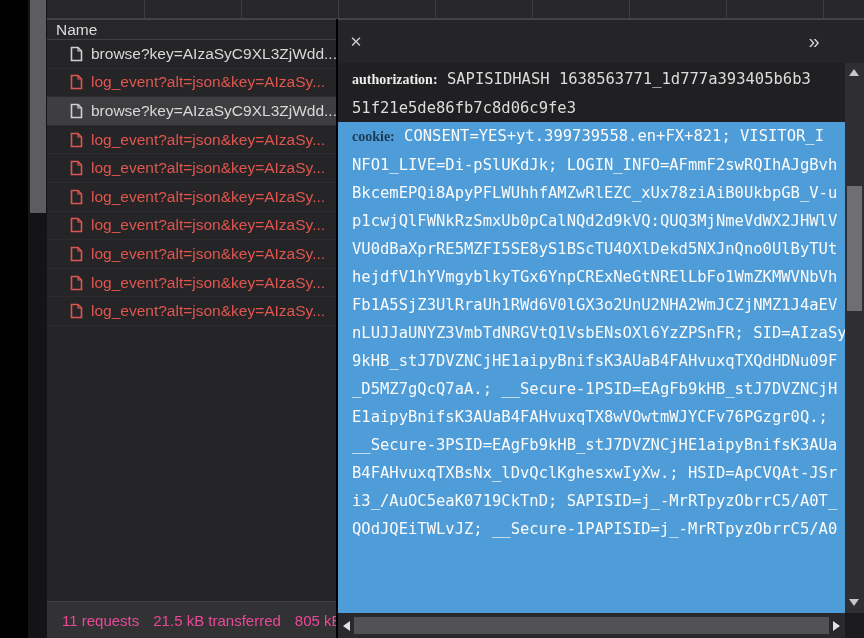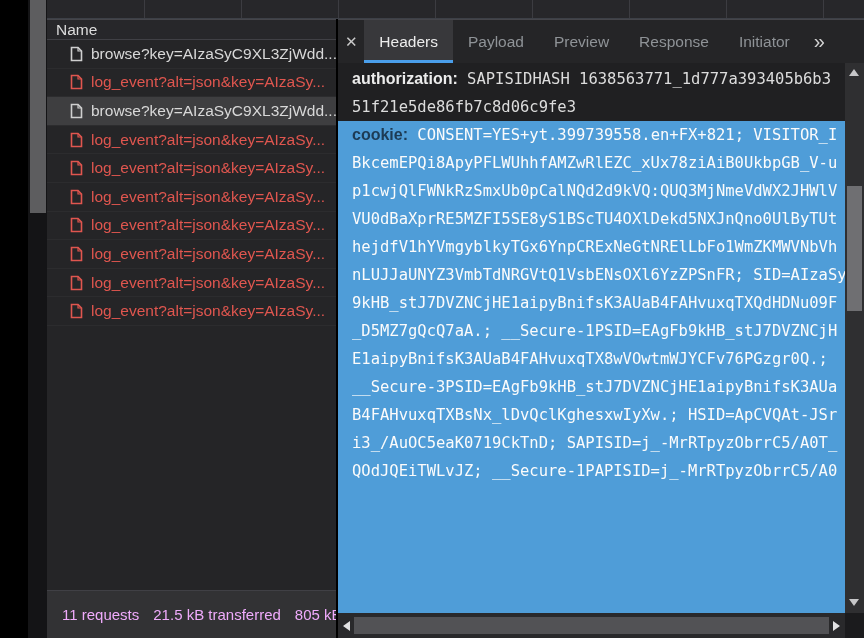--- a/index.html
+++ b/index.html
@@ -21,23 +21,23 @@
   .net-panel { position:absolute; left:47px; top:19px; width:289px; height:619px;
                background:#252527; border-top:1px solid #45454a; overflow:hidden; }
   .net-header { height:20px; display:flex; align-items:center; padding-left:9px;
                 color:#dcdcdc; font-size:15.5px; border-bottom:1px solid #404045; background:#27272a; }
   .req-row { height:28.6px; display:flex; align-items:center; gap:8px; padding-left:23px;
              font-size:15.5px; color:#d8d8d8; border-bottom:1px solid #2c2c2e;
              white-space:nowrap; overflow:hidden; }
   .req-row.error { color:var(--err); }
   .req-row.selected { background:#3e3e40; }
   .req-row svg { flex:0 0 auto; }
-  .net-footer { position:absolute; left:0; right:0; bottom:0; height:48px; background:#323234;
+  .net-footer { position:absolute; left:0; right:0; bottom:0; height:37px; background:#323234;
                 border-top:1px solid #404045; display:flex; align-items:center; padding-left:15px;
-                font-size:15px; color:#f0abfc; white-space:nowrap; overflow:hidden; }
+                font-size:15px; color:#ec4899; white-space:nowrap; overflow:hidden; }
   .net-footer span { margin-right:14px; }
 
   
   .detail-panel { position:absolute; left:338px; top:19px; width:526px; height:619px;
                   background:#202022; border-top:1px solid #45454a; overflow:hidden; }
   .tab-bar { position:absolute; left:0; top:0; right:0; height:43px; background:#252527;
              display:flex; align-items:stretch; }
   .close-btn { width:36px; display:flex; align-items:center; justify-content:center;
                color:#c9c9c9; font-size:15px; cursor:pointer; }
   #tabs { display:flex; align-items:stretch; }
@@ -48,21 +48,21 @@
                        background:var(--accent); }
   .tab-spacer { flex:1; }
   .more-tabs { width:40px; margin-right:30px; display:flex; align-items:center; justify-content:center;
                color:#d4d4d4; font-size:20px; cursor:pointer; }
 
   .headers-content { position:absolute; left:0; top:43px; width:507px; height:551px;
                      background:#202022; overflow:hidden; padding-top:2px;
                      display:flex; flex-direction:column; }
   .hline { padding-left:14px; line-height:28px; white-space:pre;
            font-family:"DejaVu Sans Mono", monospace; font-size:15.5px; color:#dcdcdc; }
-  .hname { font-family:Liberation Sans, sans-serif; font-weight:700; font-size:16px; color:#ececec; }
+  .hname { font-family:Liberation Serif, serif; font-weight:700; font-size:14px; color:#ececec; }
   .cookie-sel { flex:1; background:var(--sel); }
   .cookie-sel .hline { color:#fbfbfb; }
   .cookie-sel .hname { color:#1d3b55;margin-top:29px; }
 
   
   .vscroll { position:absolute; right:0; top:43px; width:19px; height:551px; background:#2f2f31; }
   .vthumb  { position:absolute; left:2px; top:123px; width:15px; height:125px; background:#6f6f72; }
   .hscroll { position:absolute; left:0; bottom:0; width:507px; height:25px; background:#29292b;
              display:flex; align-items:center; }
   .hthumb  { flex:1; height:17px; margin:0 4px; background:#525255; }
@@ -171,42 +171,37 @@
     <div class="net-footer">
       <span>11 requests</span>
       <span>21.5 kB transferred</span>
       <span>805 kB</span>
     </div>
   </aside>
 
   <section class="detail-panel">
     <div class="tab-bar">
       <div class="close-btn">✕</div>
-      <div id="tabs">
-          <div class="tab active">Headers</div>
-          <div class="tab">Payload</div>
-          <div class="tab">Preview</div>
-          <div class="tab">Response</div>
-          <div class="tab">Initiator</div>
-        </div>
       <div class="tab-spacer"></div>
       <div class="more-tabs">»</div>
     </div>
 
     <div class="headers-content">
       <div id="plain-headers">
           <div class="hline"><span class="hname">authorization:</span> SAPISIDHASH 1638563771_1d777a393405b6b3</div>
           <div class="hline">51f21e5de86fb7c8d06c9fe3</div>
         </div>
       <div class="cookie-sel" id="cookie-block">
           <div class="hline"><span class="hname">cookie:</span> CONSENT=YES+yt.399739558.en+FX+821; VISITOR_I</div>
+          <div class="hline">NFO1_LIVE=Di-pSlUKdJk; LOGIN_INFO=AFmmF2swRQIhAJgBvh</div>
           <div class="hline">BkcemEPQi8ApyPFLWUhhfAMZwRlEZC_xUx78ziAiB0UkbpGB_V-u</div>
           <div class="hline">p1cwjQlFWNkRzSmxUb0pCalNQd2d9kVQ:QUQ3MjNmeVdWX2JHWlV</div>
           <div class="hline">VU0dBaXprRE5MZFI5SE8yS1BScTU4OXlDekd5NXJnQno0UlByTUt</div>
           <div class="hline">hejdfV1hYVmgyblkyTGx6YnpCRExNeGtNRElLbFo1WmZKMWVNbVh</div>
+          <div class="hline">Fb1A5SjZ3UlRraUh1RWd6V0lGX3o2UnU2NHA2WmJCZjNMZ1J4aEV</div>
           <div class="hline">nLUJJaUNYZ3VmbTdNRGVtQ1VsbENsOXl6YzZPSnFR; SID=AIzaSy</div>
           <div class="hline">9kHB_stJ7DVZNCjHE1aipyBnifsK3AUaB4FAHvuxqTXQdHDNu09F</div>
           <div class="hline">_D5MZ7gQcQ7aA.; __Secure-1PSID=EAgFb9kHB_stJ7DVZNCjH</div>
           <div class="hline">E1aipyBnifsK3AUaB4FAHvuxqTX8wVOwtmWJYCFv76PGzgr0Q.;</div>
           <div class="hline">__Secure-3PSID=EAgFb9kHB_stJ7DVZNCjHE1aipyBnifsK3AUa</div>
           <div class="hline">B4FAHvuxqTXBsNx_lDvQclKghesxwIyXw.; HSID=ApCVQAt-JSr</div>
           <div class="hline">i3_/AuOC5eaK0719CkTnD; SAPISID=j_-MrRTpyzObrrC5/A0T_</div>
           <div class="hline">QOdJQEiTWLvJZ; __Secure-1PAPISID=j_-MrRTpyzObrrC5/A0</div>
         </div>
     </div>

